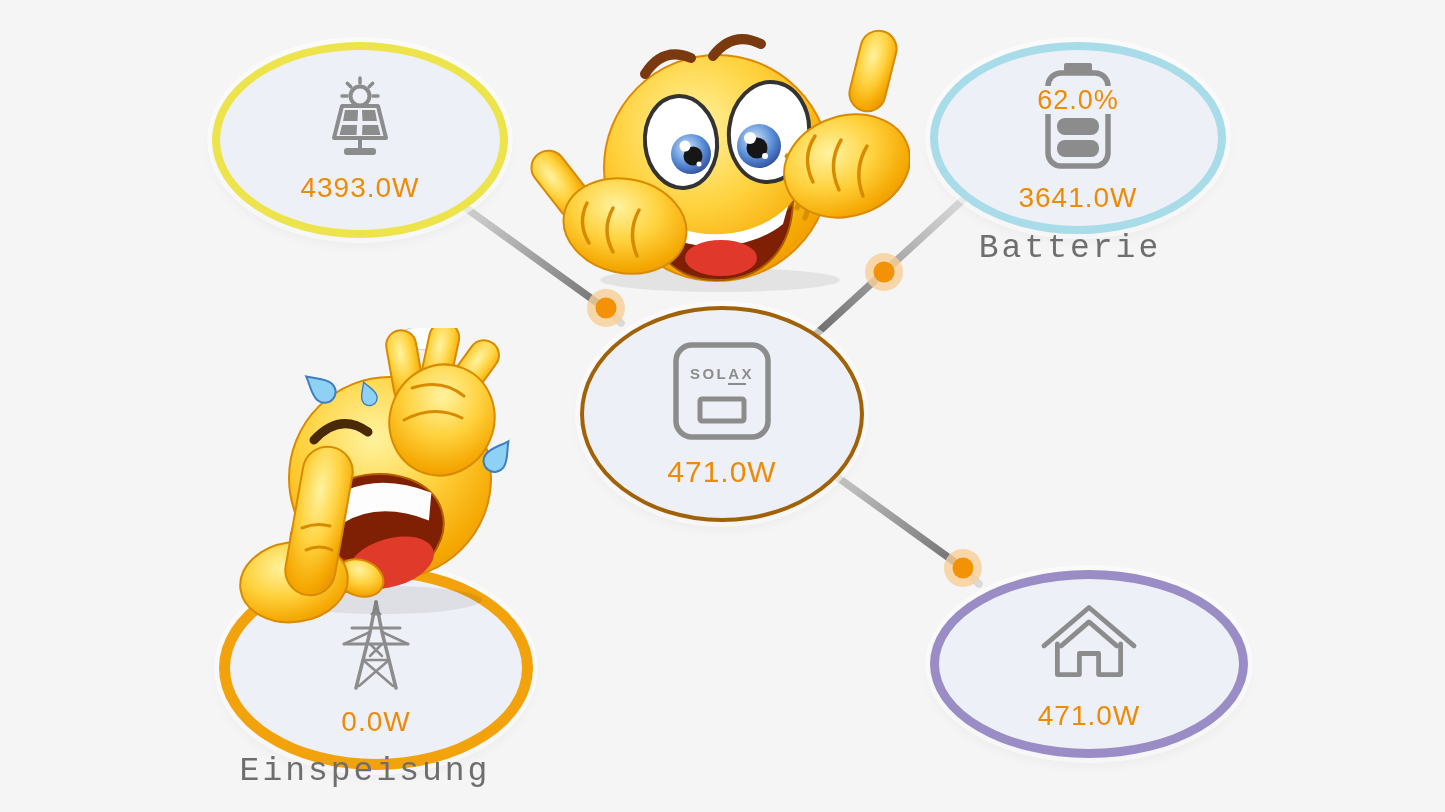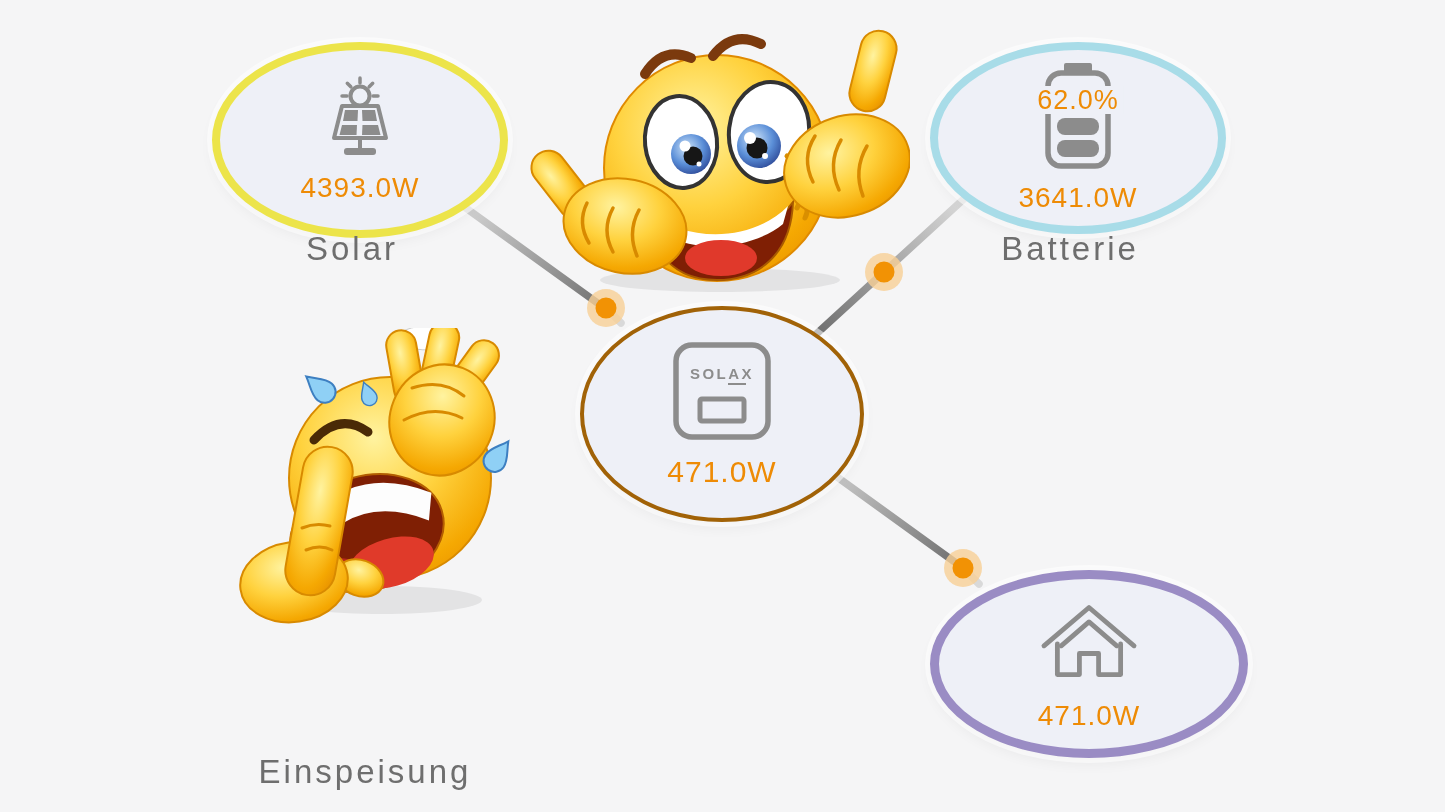--- a/index.html
+++ b/index.html
@@ -25,22 +25,22 @@
   .node-home    {left:930px;top:570px;width:300px;height:170px;border:9px solid #9a8cc4;}
   .value{
     color:#ee8b05;font-size:28px;letter-spacing:1px;margin-top:12px;
     font-weight:500;white-space:nowrap;
   }
   .node-label{
     position:absolute;z-index:2;text-align:center;color:#6e6e6e;
     font-size:33px;letter-spacing:3px;white-space:nowrap;
   }
   .label-solar{left:212px;top:230px;width:280px;}
-  .label-battery{left:930px;top:230px;width:280px;}
-  .label-grid{left:219px;top:753px;width:292px;}
+  .label-battery{left:930px;top:230px;width:280px;font-family:Liberation Mono, monospace;}
+  .label-grid{left:219px;top:753px;width:292px;font-family:Liberation Mono, monospace;}
   .label-home{left:930px;top:753px;width:300px;}
   .battery-wrap{position:relative;width:80px;height:108px;}
   .soc{
     position:absolute;top:24px;left:50%;transform:translateX(-50%);
     background:#eef0f7;padding:0 4px;color:#ee8b05;font-size:27px;
     letter-spacing:1px;line-height:1.05;font-weight:500;
   }
   .sticker{position:absolute;z-index:4;}
   .sticker-thumbs{left:525px;top:8px;}
   .sticker-laugh{left:232px;top:328px;}
@@ -89,21 +89,20 @@
       <g fill="#8c8c8c" stroke="none">
         <path d="M33,34 L46,34 L45.5,45 L31,45 Z"></path>
         <path d="M50,34 L63,34 L65,45 L50.5,45 Z"></path>
         <path d="M30,49 L45,49 L44.5,59 L27.5,59 Z"></path>
         <path d="M50.5,49 L66,49 L68.5,59 L50,59 Z"></path>
         <rect x="32" y="72" width="32" height="7" rx="3"></rect>
       </g>
     </svg>
     <div class="value">4393.0W</div>
   </div>
-  <div class="node-label label-solar">Solar</div>
 
   <div class="node node-battery">
     <div class="battery-wrap">
       <svg width="80" height="108" viewBox="0 0 80 108">
         <rect x="26" y="1" width="28" height="10" rx="2" fill="#8c8c8c"></rect>
         <rect x="10" y="11" width="60" height="93" rx="13" fill="none" stroke="#8c8c8c" stroke-width="5.5"></rect>
         <rect x="19" y="56" width="42" height="17" rx="8" fill="#8c8c8c"></rect>
         <rect x="19" y="78" width="42" height="17" rx="8" fill="#8c8c8c"></rect>
       </svg>
       <div class="soc">62.0%</div>
@@ -115,20 +114,38 @@
   <div class="node node-inverter">
     <svg width="104" height="104" viewBox="0 0 104 104">
       <rect x="6" y="6" width="92" height="92" rx="16" fill="none" stroke="#8c8c8c" stroke-width="5.5"></rect>
       <text x="52" y="40" text-anchor="middle" font-size="15" font-weight="bold" letter-spacing="2.5" fill="#8c8c8c">SOLAX</text>
       <line x1="58" y1="45" x2="76" y2="45" stroke="#8c8c8c" stroke-width="2"></line>
       <rect x="30" y="60" width="44" height="22" rx="2" fill="none" stroke="#8c8c8c" stroke-width="5"></rect>
     </svg>
     <div class="value" style="font-size:30px;">471.0W</div>
   </div>
 
+  <div class="node node-grid">
+    <svg width="92" height="96" viewBox="0 0 92 96">
+      <g stroke="#8c8c8c" fill="none" stroke-width="3.5" stroke-linecap="round" stroke-linejoin="round">
+        <path d="M46,4 L40,34 L26,90"></path>
+        <path d="M46,4 L52,34 L66,90"></path>
+        <line x1="42" y1="16" x2="50" y2="16" stroke-width="3"></line>
+        <line x1="22" y1="30" x2="70" y2="30" stroke-width="3"></line>
+        <line x1="14" y1="46" x2="78" y2="46" stroke-width="3"></line>
+        <path d="M14,46 L40,34" stroke-width="2.5"></path>
+        <path d="M78,46 L52,34" stroke-width="2.5"></path>
+        <path d="M40,46 L52,58 M52,46 L40,58" stroke-width="2.5"></path>
+        <line x1="33" y1="62" x2="59" y2="62" stroke-width="2.5"></line>
+        <path d="M33,62 L63,88" stroke-width="2.5"></path>
+        <path d="M59,62 L29,88" stroke-width="2.5"></path>
+      </g>
+    </svg>
+    <div class="value">0.0W</div>
+  </div>
   <div class="node-label label-grid">Einspeisung</div>
 
   <div class="node node-home">
     <svg width="110" height="92" viewBox="0 0 110 96">
       <g stroke="#8c8c8c" fill="none" stroke-width="5" stroke-linecap="round" stroke-linejoin="round">
         <path d="M8,52 L55,12 L102,52"></path>
         <path d="M26,52 L55,27 L84,52"></path>
         <path d="M22,50 L22,82 L45,82 L45,60 L65,60 L65,82 L88,82 L88,50"></path>
       </g>
     </svg>

